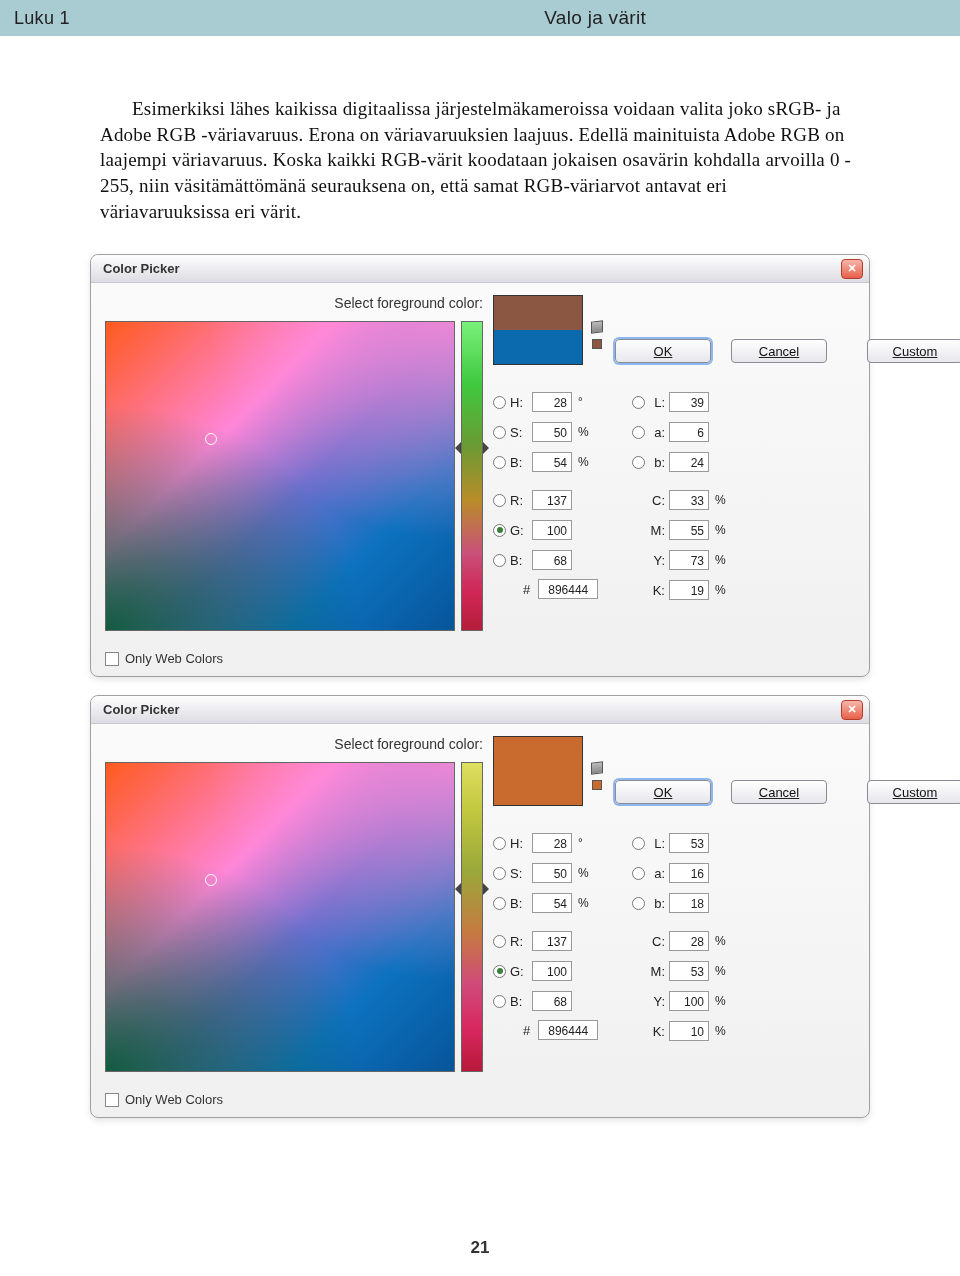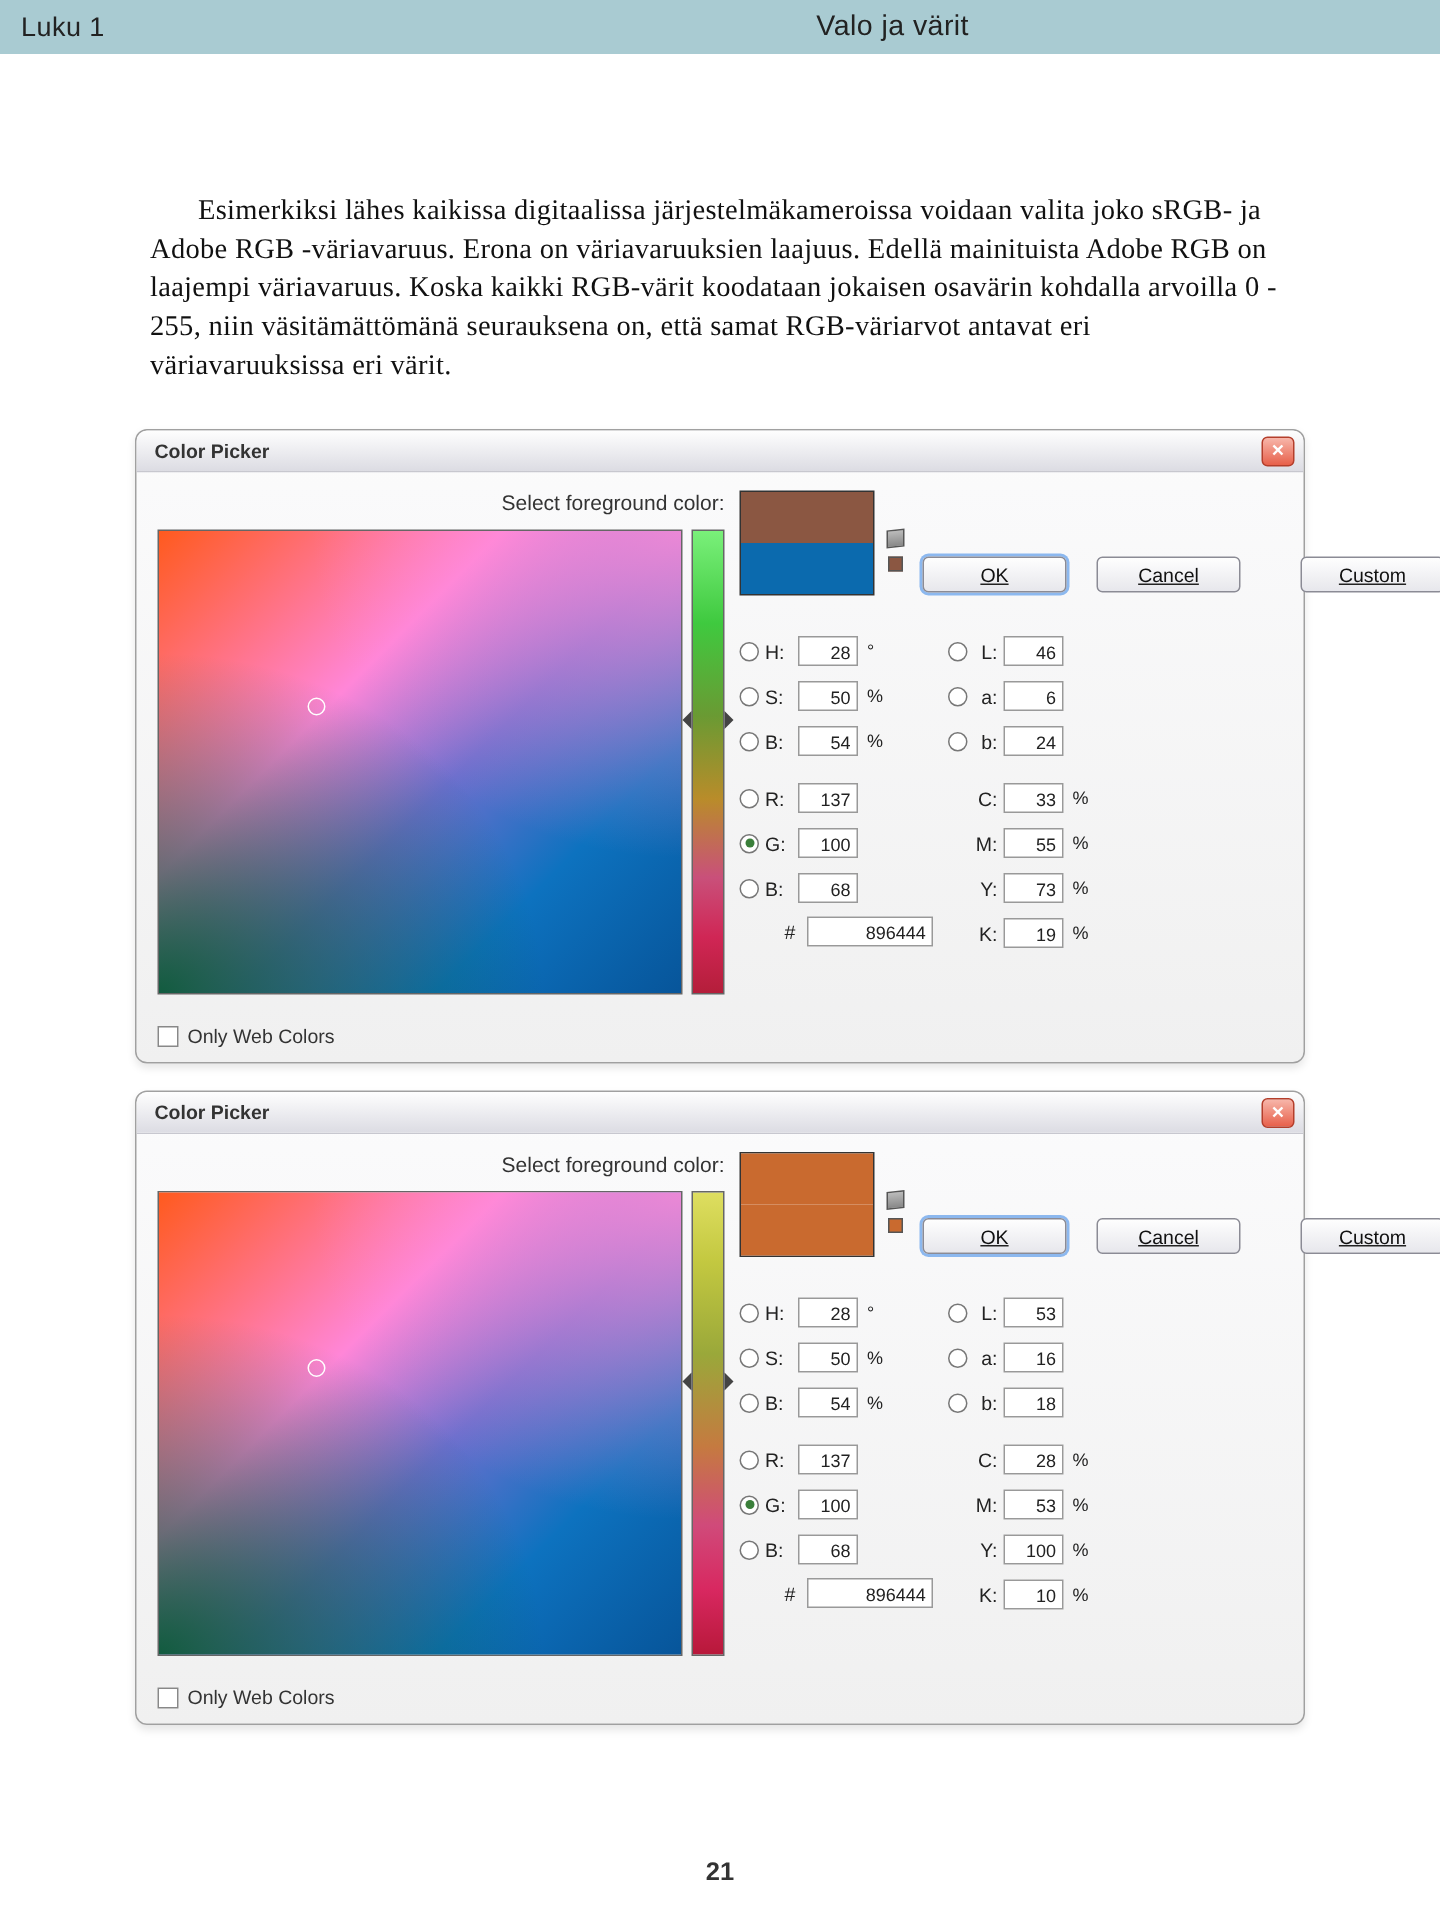--- a/index.html
+++ b/index.html
@@ -25,21 +25,21 @@
     font-size: 18px;
     color: #222;
   }
   .header-right {
     font-size: 19px;
     color: #222;
     margin-right: 300px;
     text-align: center;
   }
   .body-text {
-    padding: 92px 100px 30px 100px;
+    padding: 60px 100px 30px 100px;
     font-family: Georgia, 'Times New Roman', serif;
     font-size: 19px;
     line-height: 1.35;
     color: #111;
     text-indent: 32px;
     letter-spacing: 0.2px;
   }
 
   
   .picker {
@@ -150,21 +150,21 @@
   .radio.sel::after{content:"";width:6px;height:6px;border-radius:50%;background:#3a7f3a;}
   .lbl { width:18px; font-size:13px; }
   .val {
     width:40px;height:20px; border:1px solid #999; background:#fff;
     font-size:12px;text-align:right;padding:1px 4px;line-height:18px;
   }
   .unit { width: 20px; font-size:12px; text-align:left; padding-left:2px;}
   .col-gap { width: 28px; }
   .lbl2 { width: 16px; text-align:right; font-size:13px;}
   .hash-row { display:flex;align-items:center;gap:8px; margin-top:10px; margin-left: 30px;}
-  .hex-input { width:84px;height:20px;border:1px solid #999;background:#fff;font-size:12px;padding:1px 4px;text-align:right;line-height:18px;}
+  .hex-input { width:60px;height:20px;border:1px solid #999;background:#fff;font-size:12px;padding:1px 4px;text-align:center;line-height:18px;}
 
   .page-num {
     position:absolute; bottom:18px; width:100%; text-align:center;
     font-family: Arial; font-weight:bold; font-size:17px; color:#333;
   }
 </style>
 </head>
 <body>
 
 <div class="header-bar">
@@ -223,21 +223,21 @@
 
       <div class="fields">
         <div class="f-row">
           <div class="radio"></div>
           <span class="lbl">H:</span>
           <div class="val">28</div>
           <span class="unit">°</span>
           <div class="col-gap"></div>
           <div class="radio"></div>
           <span class="lbl2">L:</span>
-          <div class="val">46</div>
+          <div class="val">39</div>
         </div>
         <div class="f-row">
           <div class="radio"></div>
           <span class="lbl">S:</span>
           <div class="val">50</div>
           <span class="unit">%</span>
           <div class="col-gap"></div>
           <div class="radio"></div>
           <span class="lbl2">a:</span>
           <div class="val">6</div>

